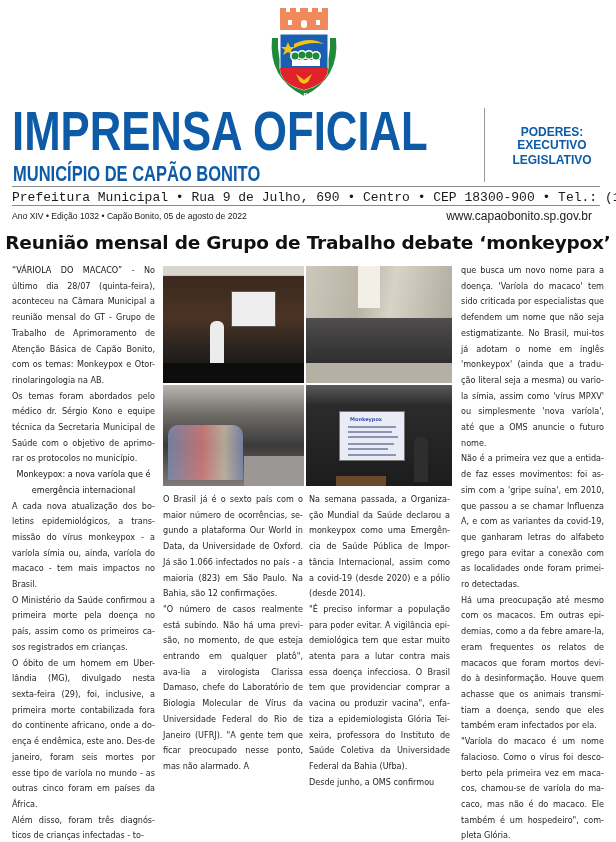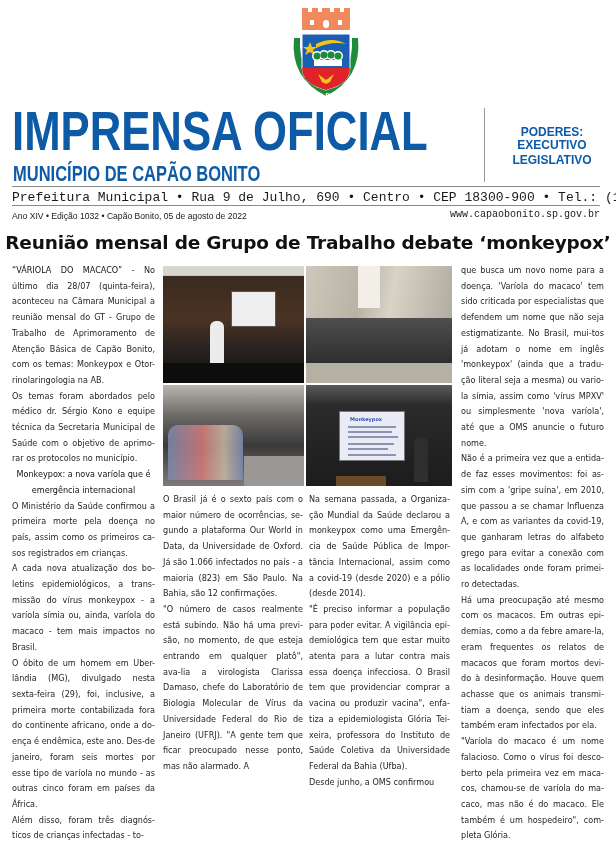--- a/index.html
+++ b/index.html
@@ -1,20 +1,20 @@
 <!DOCTYPE html>
 <html><head>
 <meta charset="utf-8">
 <style>
   * { box-sizing: border-box; margin: 0; padding: 0; }
   html, body { width: 616px; height: 842px; background: #ffffff; overflow: hidden; }
   body { position: relative; font-family: "DejaVu Sans", sans-serif; color: #1a1a1a; }
 
   
-  .crest { position: absolute; left: 288px; top: 8px; width: 76px; height: 92px; }
+  .crest { position: absolute; left: 266px; top: 8px; width: 76px; height: 92px; }
   .masthead-title {
     position: absolute; left: 12px; top: 103px;
     font-family: "Liberation Sans", sans-serif; font-weight: 700;
     font-size: 56px; line-height: 56px; color: #0d5aa7;
     transform: scaleX(0.78); transform-origin: left top; letter-spacing: 0px;
     white-space: nowrap;
   }
   .masthead-sub {
     position: absolute; left: 13px; top: 163px;
     font-family: "Liberation Sans", sans-serif; font-weight: 700;
@@ -24,21 +24,21 @@
   .vdivider { position: absolute; left: 484px; top: 108px; width: 1px; height: 74px; background: #9a9a9a; }
   .powers { position: absolute; left: 492px; top: 126px; width: 120px; text-align: center;
     font-family: "Liberation Sans", sans-serif; font-weight: 700; color: #0d5aa7; }
   .powers .lbl { font-size: 12px; line-height: 12px; }
   .powers .item { font-size: 12px; line-height: 15px; }
 
   .hr1 { position: absolute; left: 12px; top: 186px; width: 588px; height: 1px; background: #8a8a8a; }
   .address { position: absolute; left: 12px; top: 190px; font-family: Liberation Mono, monospace; font-size: 13px; color: #1a1a1a; white-space: nowrap; }
   .hr2 { position: absolute; left: 12px; top: 205px; width: 588px; height: 1px; background: #8a8a8a; }
   .edition { position: absolute; left: 12px; top: 211px; font-family: "Liberation Sans", sans-serif; font-size: 8.6px; white-space: nowrap; }
-  .website { position: absolute; right: 16px; top: 209px; font-family: Liberation Mono, monospace; font-size: 10px; white-space: nowrap; }
+  .website { position: absolute; right: 24px; top: 209px; font-family: Liberation Sans, sans-serif; font-size: 12px; white-space: nowrap; }
 
   .headline {
     position: absolute; left: 0; top: 232px; width: 616px; text-align: center;
     font-family: "DejaVu Sans", sans-serif; font-weight: 700; font-size: 18.5px; color: #111;
     letter-spacing: -0.2px; white-space: nowrap;
   }
 
   
   .col { position: absolute; font-family: "DejaVu Sans", sans-serif; font-size: 8.1px; line-height: 15.7px; color: #1f1f1f; text-align: justify; }
   .col p { margin: 0; }
@@ -132,22 +132,22 @@
 <div class="hr2"></div>
 <div class="edition">Ano XIV • Edição 1032 • Capão Bonito, 05 de agosto de 2022</div>
 <div class="website">www.capaobonito.sp.gov.br</div>
 
 <h1 class="headline">Reunião mensal de Grupo de Trabalho debate ‘monkeypox’</h1>
 
 <div class="col col1">
   <p><span class="b">“VÁRIOLA DO MACACO”</span><span> - No último dia 28/07 (quinta-feira), aconteceu na Câmara Municipal a reunião mensal do GT - Grupo de Trabalho de Aprimoramento de Atenção Básica de Capão Bonito, com os temas: Monkeypox e Otor-rinolaringologia na AB.</span></p>
   <p>Os temas foram abordados pelo médico dr. Sérgio Kono e equipe técnica da Secretaria Municipal de Saúde  com o objetivo de aprimo-rar os protocolos no município.</p>
   <p class="b" style="text-align:center">Monkeypox:  a nova varíola que é emergência internacional</p>
+  <p>A cada nova atualização dos bo-letins epidemiológicos, a trans-missão do vírus monkeypox - a varíola símia ou, ainda, varíola do macaco - tem mais impactos no Brasil.</p>
   <p>O Ministério da Saúde confirmou a primeira morte pela doença no país, assim como os primeiros ca-sos registrados em crianças.</p>
-  <p>A cada nova atualização dos bo-letins epidemiológicos, a trans-missão do vírus monkeypox - a varíola símia ou, ainda, varíola do macaco - tem mais impactos no Brasil.</p>
   <p>O óbito de um homem em Uber-lândia (MG), divulgado nesta sexta-feira (29), foi, inclusive, a primeira morte contabilizada fora do continente africano, onde a do-ença é endêmica, este ano. Des-de janeiro, foram seis mortes por esse tipo de varíola no mundo - as outras cinco foram em países da África.</p>
   <p>Além disso, foram três diagnós-ticos de crianças infectadas - to-</p>
 </div>
 
 <div class="photo p1">
   <div class="screen1"></div>
   <div class="person1"></div>
   <div class="chairs1"></div>
 </div>
 <div class="photo p2">

